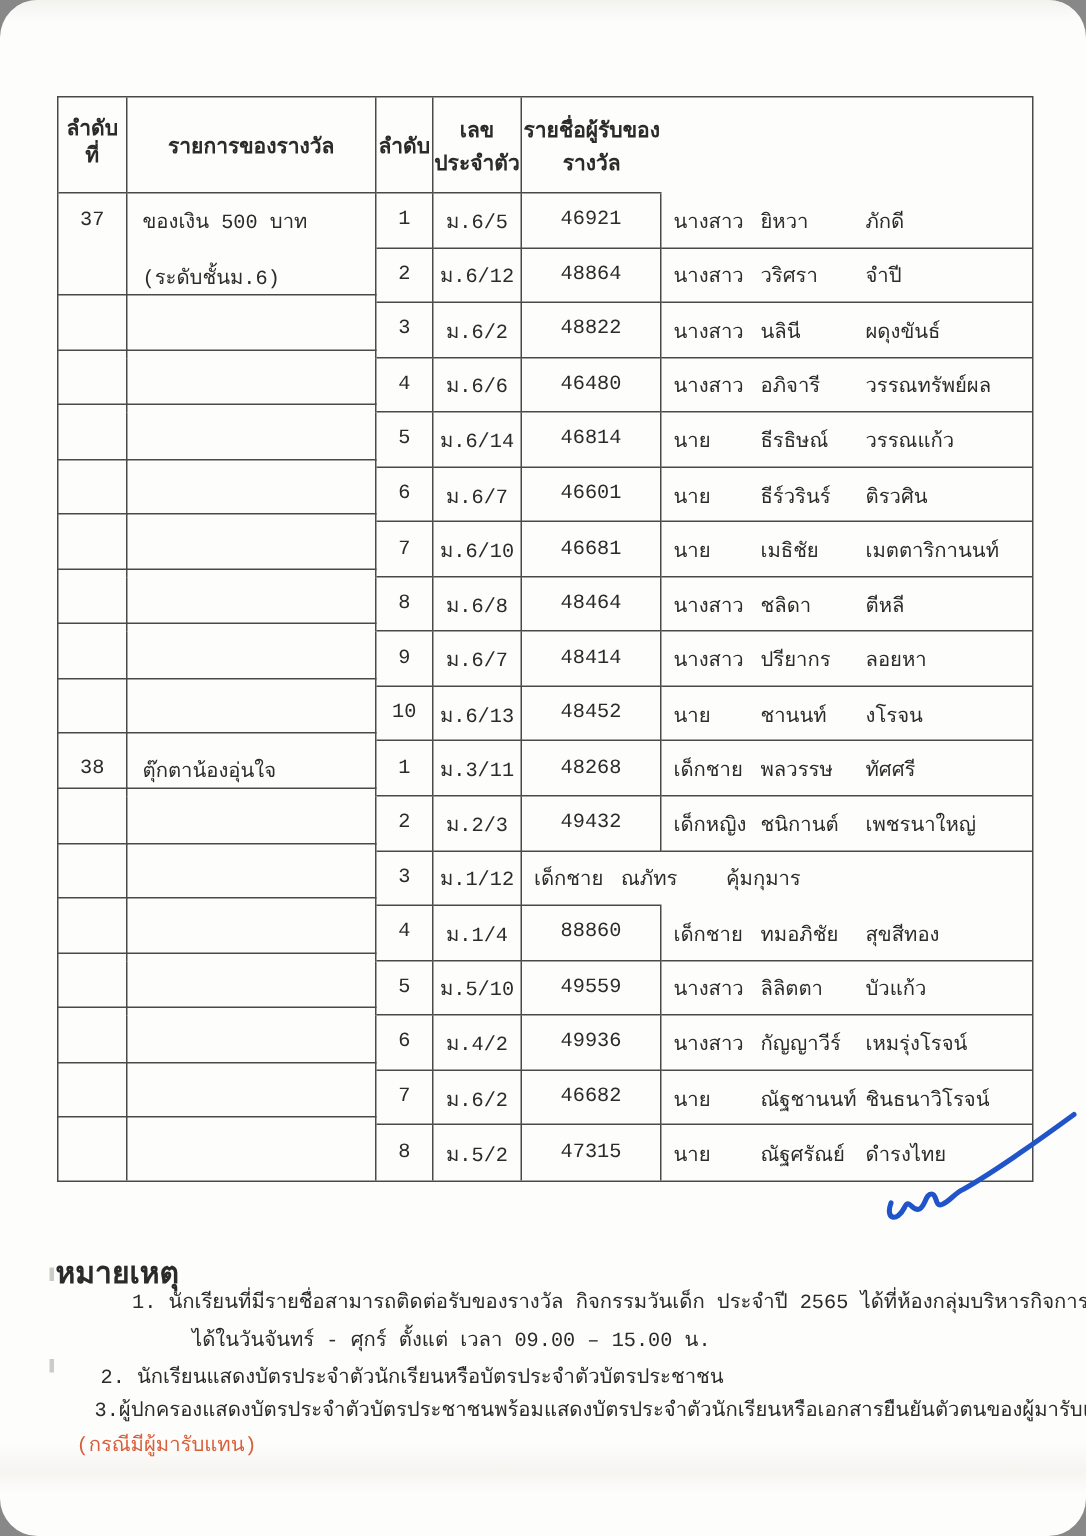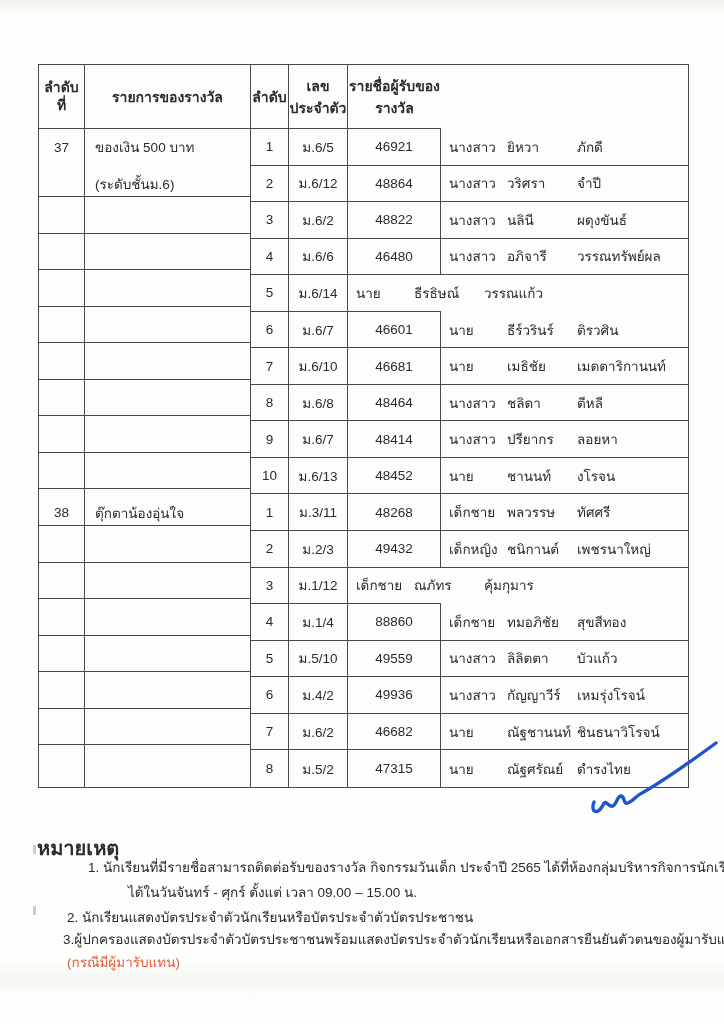--- a/index.html
+++ b/index.html
@@ -3,22 +3,23 @@
 <meta charset="utf-8">
 <style>
   :root{
     --line:#4a4a4a;
     --text:#2b2b2b;
   }
   html,body{margin:0;padding:0;background:#888;}
   .page{
     width:724px;height:1024px;position:relative;margin:0 auto;
     background:#fdfdfc;overflow:hidden;
-    font-family:Liberation Sans, sans-serif;
+    font-family:Liberation Mono, monospace;
     color:var(--text);
+    border-radius:25px;
   }
   .scan-top{position:absolute;left:0;top:0;width:724px;height:14px;
     background:linear-gradient(#efeeea,rgba(253,253,252,0));opacity:.75;}
   .scan-band{position:absolute;left:0;top:962px;width:724px;height:34px;
     background:linear-gradient(rgba(253,253,252,0),#f3f2ee 55%,rgba(253,253,252,0));opacity:.8;}
   .scan-dash{position:absolute;width:3px;height:9px;background:#b7b7b3;opacity:.7;}
 
   
   .tbl{
     position:absolute;left:38px;top:64px;width:651px;
@@ -56,21 +57,21 @@
     border-bottom:1px solid var(--line);
   }
   .c2{justify-content:flex-start !important;padding-left:10px;}
   .c6{justify-content:flex-end;padding-left:8px;}
   .namegrid{display:grid;grid-template-columns:58px 70px 1fr;width:100%;align-items:center;}
   .namegrid span{white-space:nowrap;}
 
   
   .note{position:absolute;font-size:13.5px;white-space:nowrap;}
   .note-title{font-weight:bold;font-size:20px;}
-  .note-orange{color:#d95f3b;margin-left:16px;}
+  .note-orange{color:#d95f3b;}
 
   
   .sig{position:absolute;left:586px;top:736px;width:138px;height:96px;pointer-events:none;}
 </style>
 </head>
 <body>
 
 <div class="page">
 
   <div class="scan-top"></div>
@@ -142,20 +143,21 @@
               <span>อภิจารี</span>
               <span>วรรณทรัพย์ผล</span>
             </div>
           </div>
         </div>
         <div class="grid-row row leftline">
           <div class="cell c1"></div>
           <div class="cell c2"></div>
           <div class="cell c3">5</div>
           <div class="cell c4">ม.6/14</div>
+          <div class="cell c5">46814</div>
           <div class="cell c6">
             <div class="namegrid">
               <span>นาย</span>
               <span>ธีรธิษณ์</span>
               <span>วรรณแก้ว</span>
             </div>
           </div>
         </div>
         <div class="grid-row row leftline">
           <div class="cell c1"></div>

